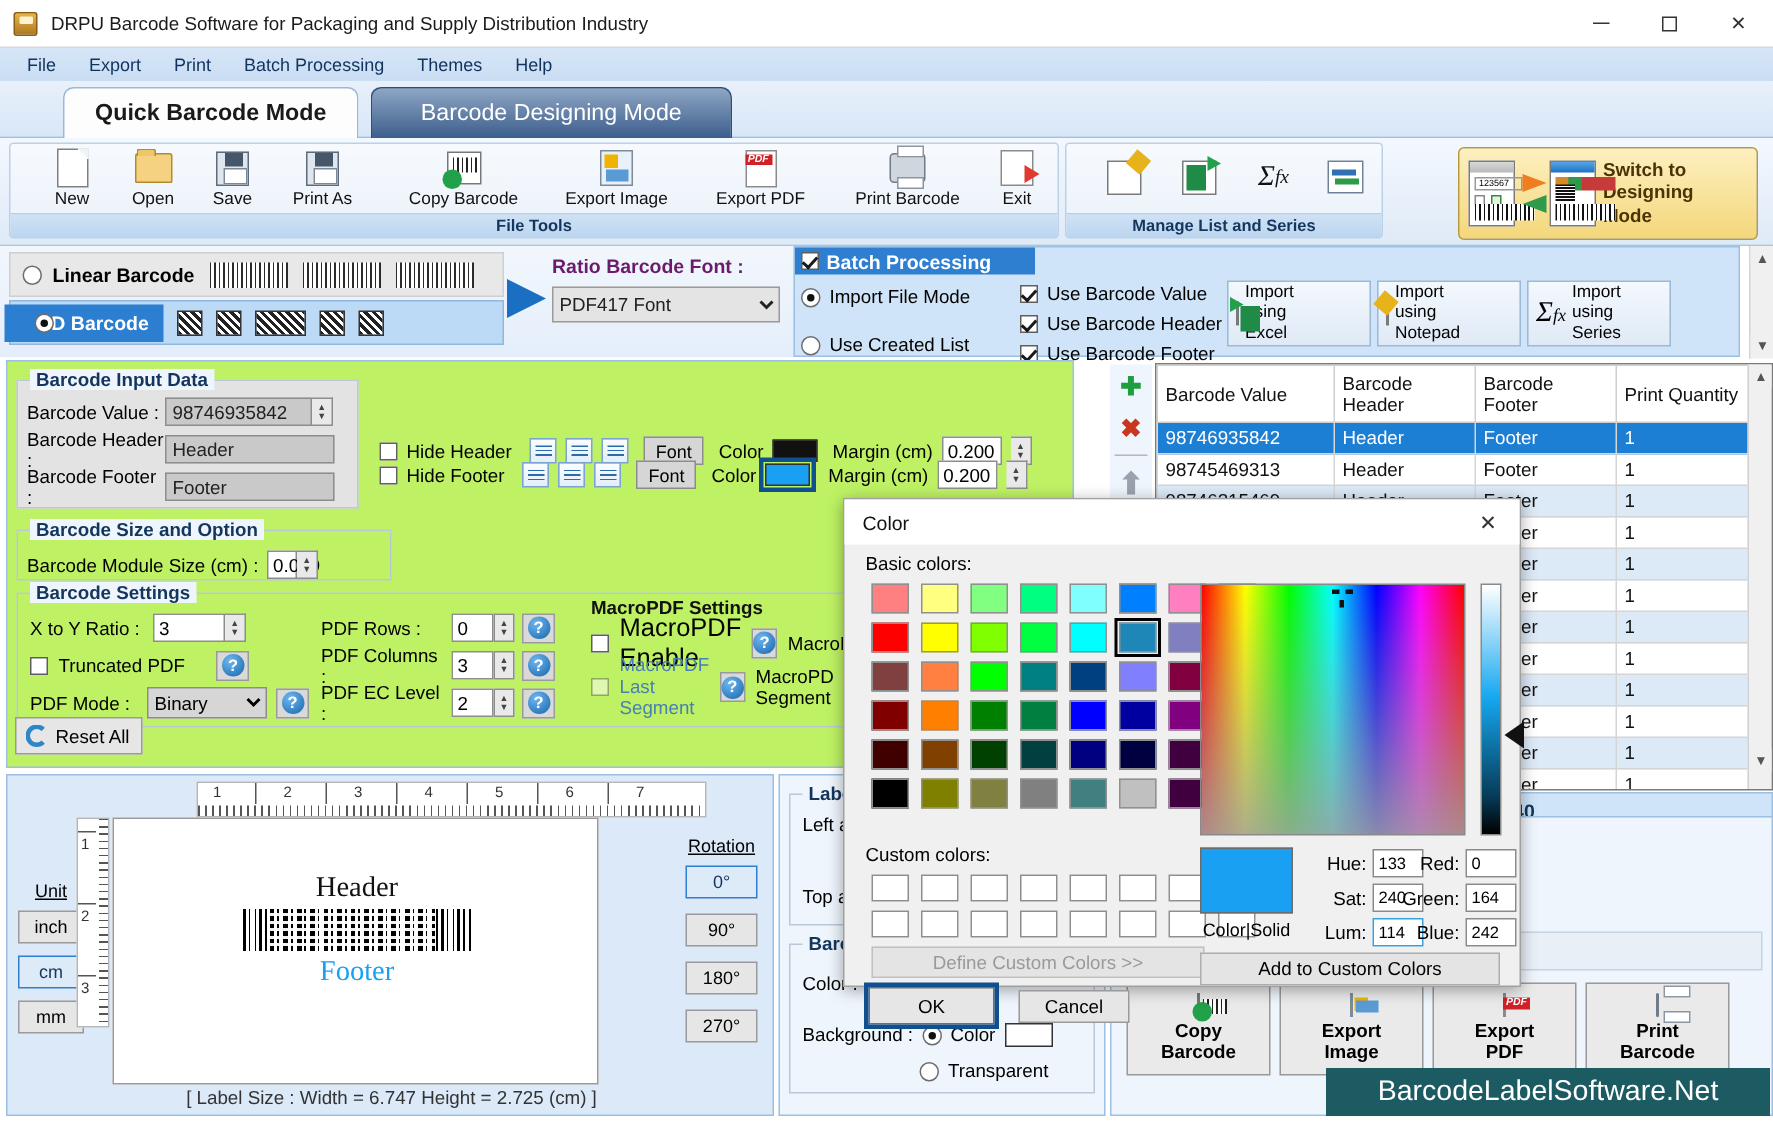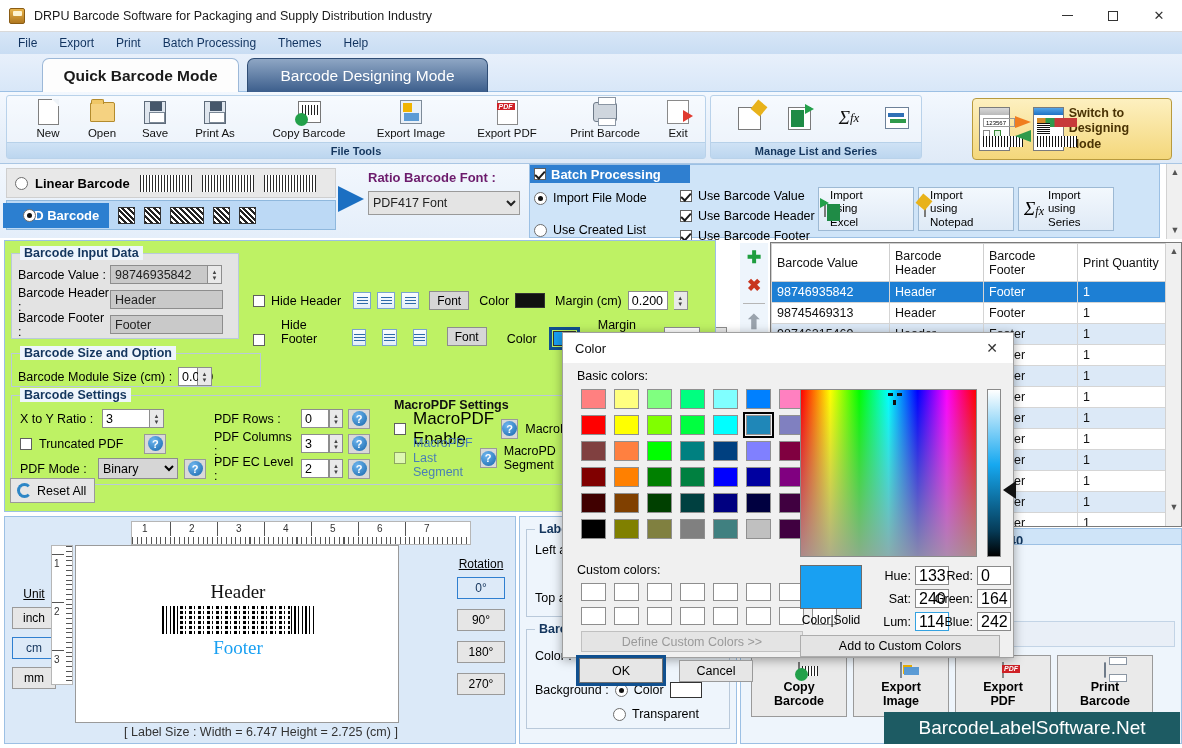--- a/index.html
+++ b/index.html
@@ -354,21 +354,21 @@
   #crossdot{ position:absolute; left:330px; top:37px; width:3px;height:5px;background:#111;}
   #lumbar{ position:absolute; left:424px; top:26px; width:14px; height:168px; border:1px solid #8a8a8a;
      background:linear-gradient(to bottom,#fff 0%,#16a8f0 45%,#063b57 85%,#000 100%);}
   #lumptr{ position:absolute; left:440px; top:118px; width:0;height:0;
      border-style:solid;border-width:9px 13px 9px 0;border-color:transparent #111 transparent transparent;}
   #colorsolid{ position:absolute; left:237px; top:202px; width:62px; height:44px; background:#19a0f2; border:1px solid #6c6c6c;}
   #cslabel{ position:absolute; left:232px; top:250px; width:72px; text-align:center; font-size:12px;}
   .fldrow{ position:absolute; display:flex; align-items:center; gap:4px; font-size:12.5px;}
   .fldrow .fn{ width:38px; text-align:right;}
   .fldrow input{ width:34px; height:19px; border:1px solid #8a8a8a; background:#fff;
-     font-size:16px; padding-left:3px; font-family:"Liberation Sans",sans-serif;}
+     font-size:11px; padding-left:3px; font-family:"Liberation Sans",sans-serif;}
   .fldrow input.focus{ border-color:#35a2e0; }
   #addcustom{ position:absolute; left:237px; top:272px; width:200px; height:22px;
      background:#e4e4e4; border:1px solid #adadad; display:flex;align-items:center;justify-content:center; font-size:12.5px;}
 </style>
 </head>
 <body>
 
 <div id="titlebar">
   <div class="app-icon"></div>
   <div class="title">DRPU Barcode Software for Packaging and Supply Distribution Industry</div>
@@ -618,21 +618,21 @@
         <i></i>
       </span>
     <span class="fontbtn" style="margin-left:4px">Font</span>
     <span style="font-size:12.5px;margin-left:4px">Color</span>
     <span class="swatch" id="hdr-swatch" style="background: rgb(17, 17, 17);"></span>
     <span style="font-size:12.5px;margin-left:4px">Margin (cm)</span>
     <span class="numbox" style="width:40px">0.200</span>
     <span class="spin">▲<br>▼</span>
   </div>
 
-  <div style="position:absolute;left:248px;top:77px;display:flex;align-items:flex-end;gap:16px">
+  <div style="position:absolute;left:248px;top:66px;display:flex;align-items:center;gap:6px">
     <span class="cbx"></span>
     <span style="font-size:12.5px">Hide Footer</span>
     <span class="alnbtn" style="margin-left:6px">
         <i></i>
       </span>
     <span class="alnbtn">
         <i></i>
       </span>
     <span class="alnbtn">
         <i></i>

